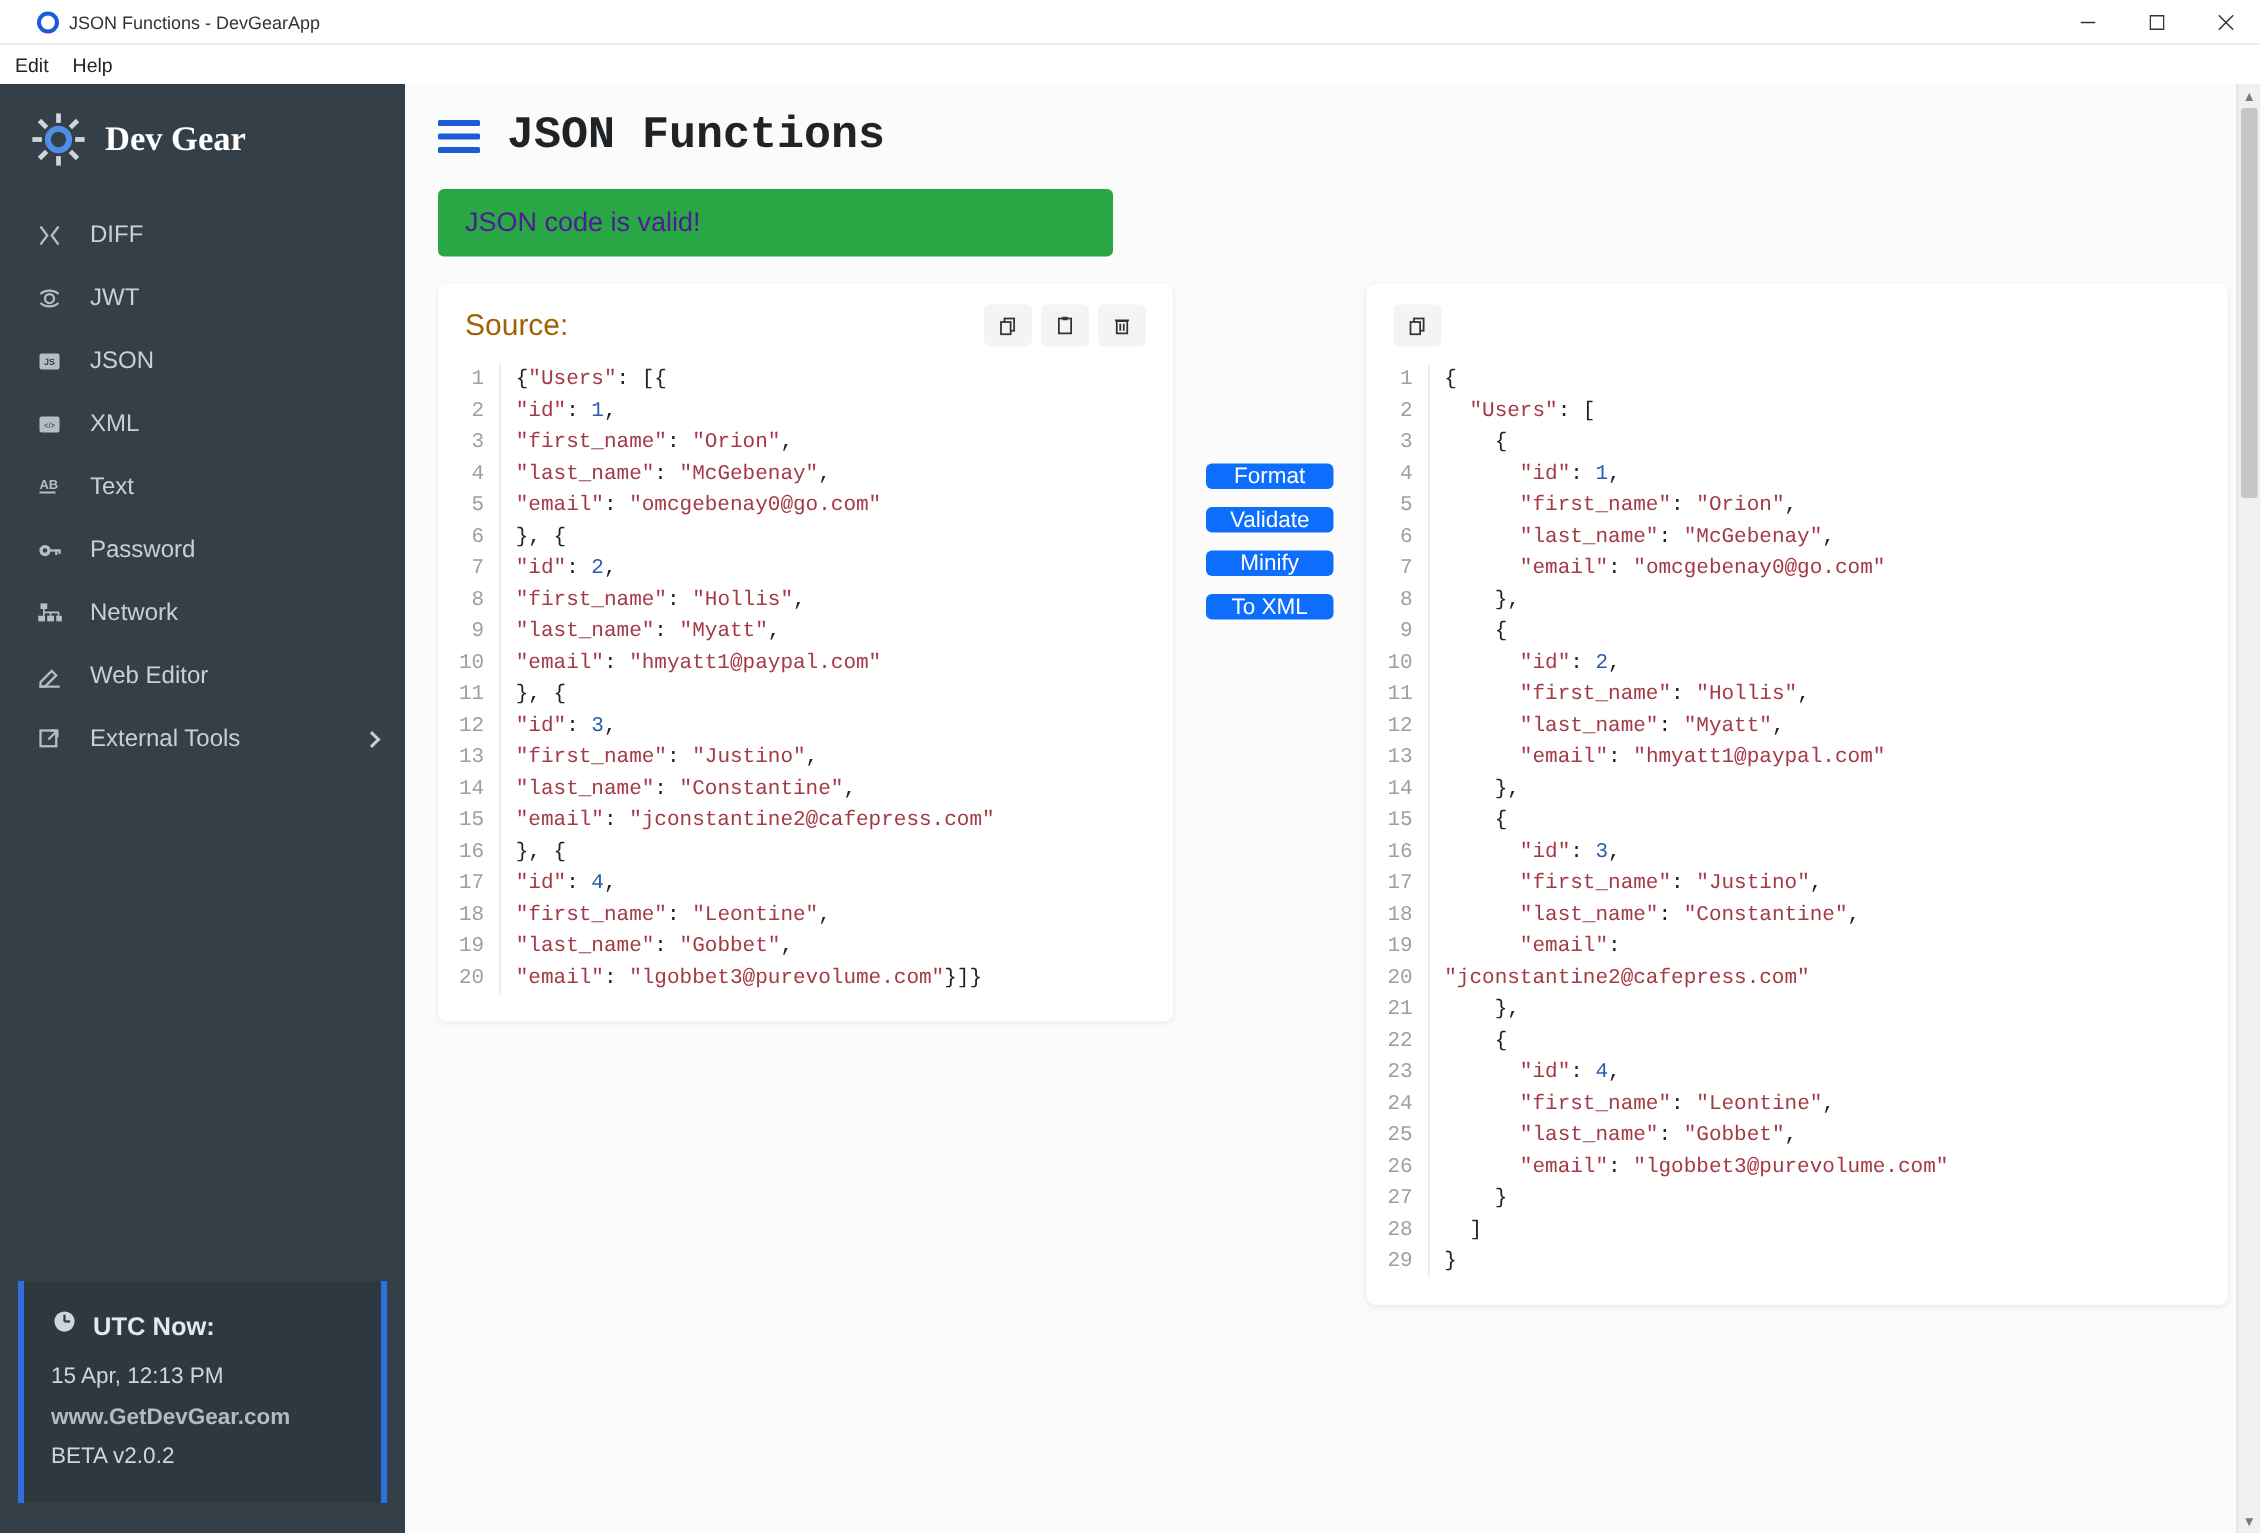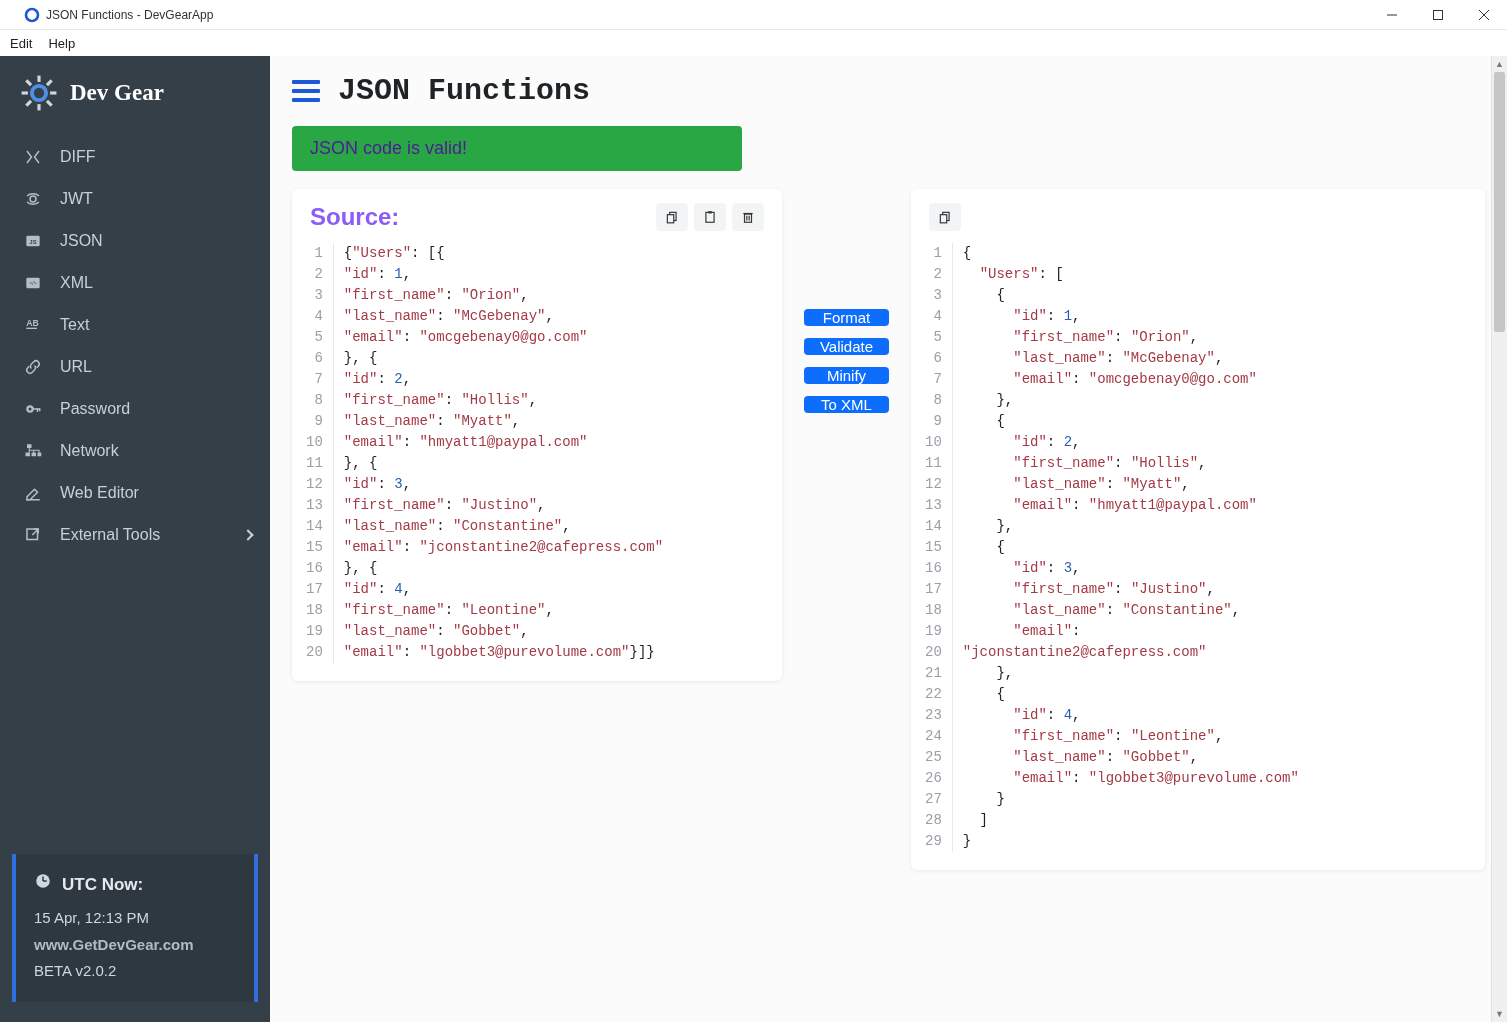--- a/index.html
+++ b/index.html
@@ -170,23 +170,23 @@
     box-shadow: 0 1px 4px rgba(0,0,0,0.08);
     flex: 1;
     min-width: 0;
   }
   .panel-header {
     display: flex;
     align-items: center;
     padding: 14px 18px 12px 18px;
   }
   .panel-title {
-    font-size: 24px;
-    font-weight: 700;
-    color: #8b5cf6;
+    font-size: 20px;
+    font-weight: 400;
+    color: #a16207;
     flex: 1;
   }
   .panel-actions { display: flex; gap: 6px; }
   .icon-btn {
     width: 32px; height: 28px;
     background: #f3f4f5;
     border-radius: 4px;
     display: flex; align-items: center; justify-content: center;
     font-size: 14px;
     color: #333;
@@ -350,28 +350,20 @@
           <span>XML</span>
         </div>
         <div class="nav-item">
           <span class="ico">
             <svg viewBox="0 0 24 24" width="18" height="16">
               <text x="2" y="14" font-size="13" fill="#b4bec7" font-weight="bold">AB</text>
               <line x1="2" y1="17" x2="18" y2="17" stroke="#b4bec7" stroke-width="2"></line>
             </svg>
           </span>
           <span>Text</span>
-        </div>
-        <div class="nav-item">
-          <span class="ico">
-            <svg viewBox="0 0 24 24" width="18" height="18">
-              <path d="M10 14a4 4 0 010-6l3-3a4 4 0 016 6l-2 2M14 10a4 4 0 010 6l-3 3a4 4 0 01-6-6l2-2" stroke="#b4bec7" stroke-width="2" fill="none"></path>
-            </svg>
-          </span>
-          <span>URL</span>
         </div>
         <div class="nav-item">
           <span class="ico">
             <svg viewBox="0 0 24 24" width="18" height="18">
               <circle cx="8" cy="12" r="5" fill="#b4bec7"></circle>
               <circle cx="8" cy="12" r="2" fill="#343f48"></circle>
               <rect x="12" y="11" width="9" height="2" fill="#b4bec7"></rect>
               <rect x="17" y="11" width="2" height="5" fill="#b4bec7"></rect>
               <rect x="20" y="11" width="2" height="4" fill="#b4bec7"></rect>
             </svg>

